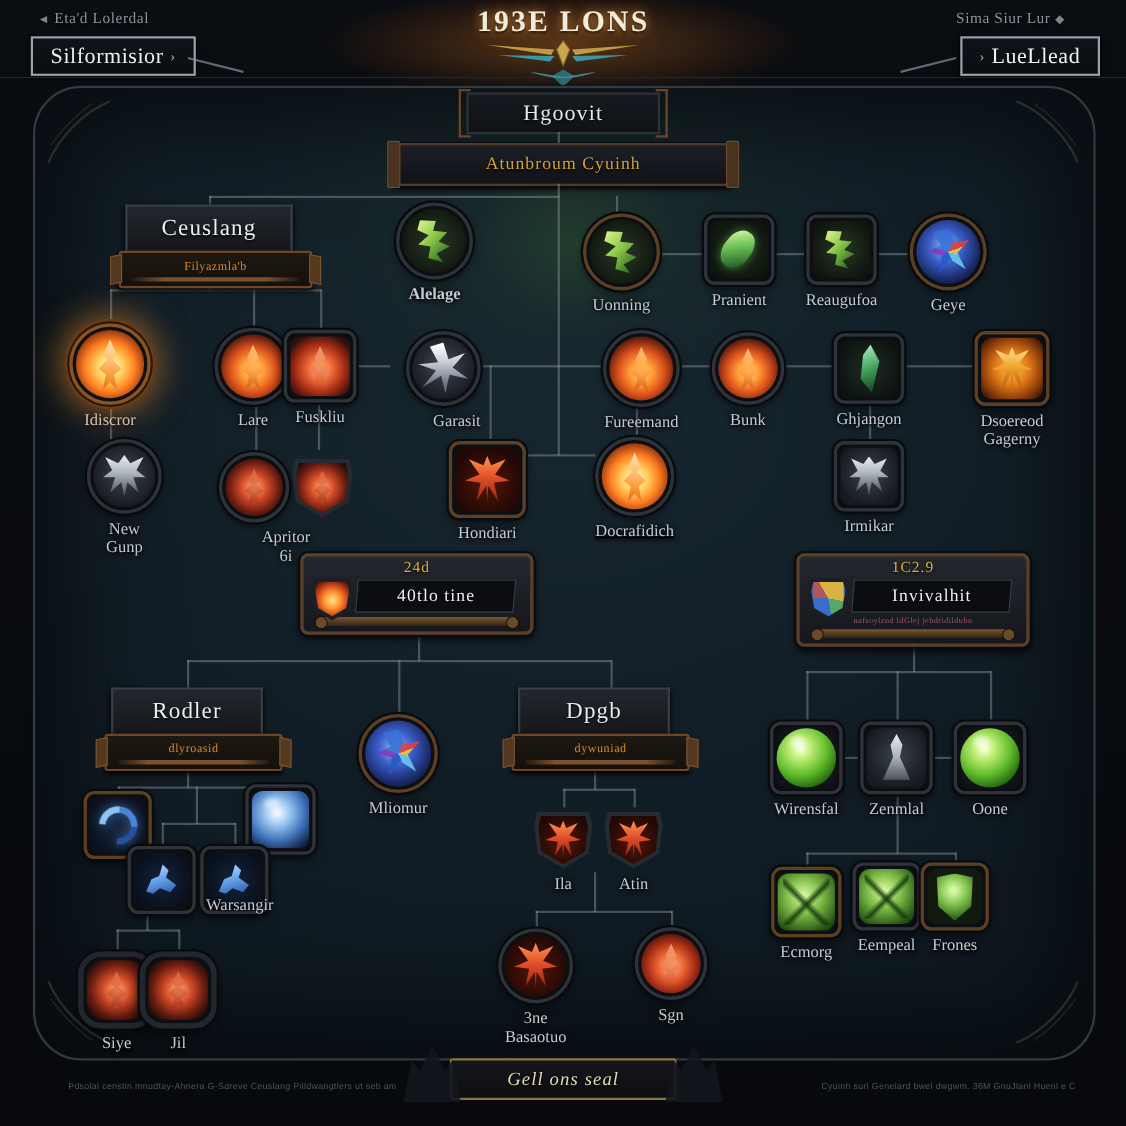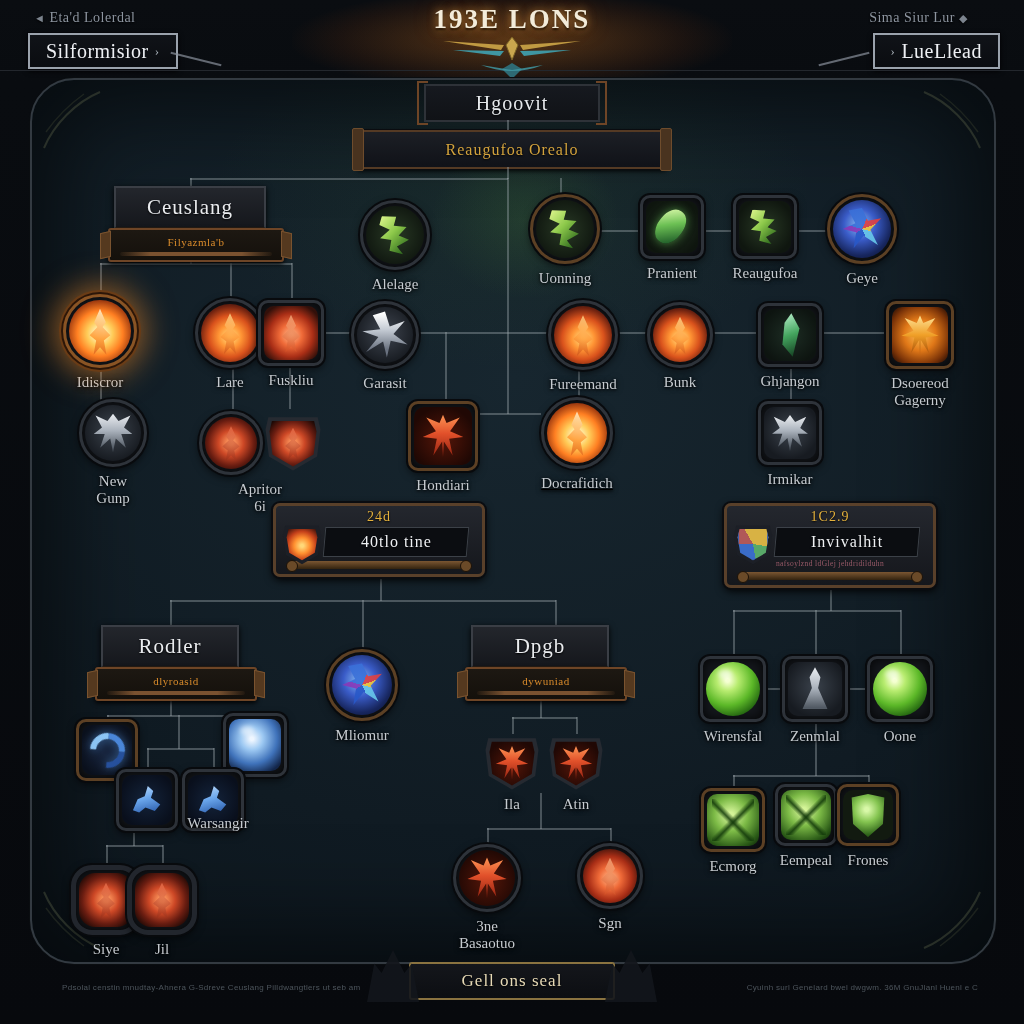--- a/index.html
+++ b/index.html
@@ -146,21 +146,21 @@
     filter:drop-shadow(0 0 5px rgba(90,160,240,.55));}
   .blue-orb{background:radial-gradient(circle at 44% 38%,#eef6ff 4%,#9cc8f2 26%,#3f72ba 58%,#13264a 86%);}
   .blue-orb::after{left:22%;top:13%;width:26%;height:18%;border-radius:50%;background:rgba(255,255,255,.5);filter:blur(2px);}
   .blue-creature{background:radial-gradient(circle at 50% 50%,#122036 12%,#090f1c 80%);}
   .blue-creature::after{inset:13% 11%;background:linear-gradient(165deg,#cfe8ff 5%,#6aa6ec 45%,#1c4a9a 90%);
     clip-path:polygon(14% 78%,26% 48%,44% 40%,52% 12%,66% 26%,60% 44%,84% 62%,70% 80%,46% 70%,30% 84%);
     filter:drop-shadow(0 0 5px rgba(100,170,255,.5));}
   
   .seal{position:absolute;left:512px;top:962px;transform:translateX(-50%);width:202px;height:34px;border-radius:3px;z-index:5;
     background:linear-gradient(180deg,#14161b,#0c0e12);border:2px solid #8a7340;box-shadow:0 0 0 1px #060709,inset 0 0 0 1px #3c3categories322,inset 0 0 8px #000;
-    display:flex;align-items:center;justify-content:center;color:#e7dab6;font-size:17px;letter-spacing:1px;text-shadow:0 1px 2px #000;}
+    display:flex;align-items:center;justify-content:center;color:#e7dab6;font-size:17px;letter-spacing:1px;text-shadow:0 1px 2px #000;font-style:italic;}
   .cat{position:absolute;top:-14px;width:52px;height:52px;background:#13161c;opacity:.9;z-index:-1;
     clip-path:polygon(0 100%,14% 26%,28% 44%,50% 0,72% 44%,86% 26%,100% 100%);}
   .footnote{position:absolute;top:983px;font-family:"Liberation Sans","DejaVu Sans",sans-serif;font-size:8px;color:#4d555c;letter-spacing:.3px;z-index:5;}
 </style>
 </head>
 <body>
 
 <div id="stage">
   <div class="glow-title"></div>
 
@@ -277,21 +277,21 @@
       <div class="cline" style="left: 900px; top: 610px; width: 1.5px; height: 45px;"></div>
       <div class="cline" style="left: 815px; top: 718px; width: 1.5px; height: 58px;"></div>
       <div class="cline" style="left: 733px; top: 775px; width: 1.5px; height: 14px;"></div>
       <div class="cline" style="left: 868px; top: 775px; width: 1.5px; height: 10px;"></div>
     </div>
 
   <div class="hgoovit">
     <span>Hgoovit</span>
   </div>
   <div class="big-banner">
-    <span>Reaugufoa Orealo</span>
+    <span>Atunbroum Cyuinh</span>
   </div>
 
   <div class="ghead" style="left:190px;top:186px;width:152px;">
     <div class="ghead-title">Ceuslang</div>
     <div class="ghead-sub">
       <span class="st">Filyazmla'b</span>
       <div class="rule"></div>
     </div>
   </div>
   <div class="ghead" style="left:170px;top:625px;width:138px;">
@@ -328,21 +328,21 @@
           <div class="em arcane-crest"></div>
         </div>
       <div class="mb-inset">
           <span>Invivalhit</span>
         </div>
     </div>
     <div class="mb-sub">nafsoylznd ldGlej jehdridilduhn</div>
     <div class="mb-bar"></div>
   </div>
 
-  <div class="node" style="left:395px;top:200px;">
+  <div class="node" style="left:395px;top:184px;font-weight:bold;">
     <div class="icon circle s64">
         <div class="core green-bug"></div>
       </div>
     <div class="label">Alelage</div>
   </div>
   <div class="node" style="left:565px;top:194px;">
     <div class="icon circle s64 bronze">
         <div class="core green-bug"></div>
       </div>
     <div class="label">Uonning</div>
@@ -376,21 +376,21 @@
         <div class="core fire"></div>
       </div>
     <div class="label">Lare</div>
   </div>
   <div class="node" style="left:291px;top:300px;">
     <div class="icon square s60">
         <div class="core fire-red"></div>
       </div>
     <div class="label">Fuskliu</div>
   </div>
-  <div class="node" style="left:385px;top:301px;">
+  <div class="node" style="left:385px;top:301px;align-items:flex-end;">
     <div class="icon circle s62">
         <div class="core silver-star"></div>
       </div>
     <div class="label">Garasit</div>
   </div>
   <div class="node" style="left:583px;top:300px;">
     <div class="icon circle s64">
         <div class="core fire"></div>
       </div>
     <div class="label">Fureemand</div>

